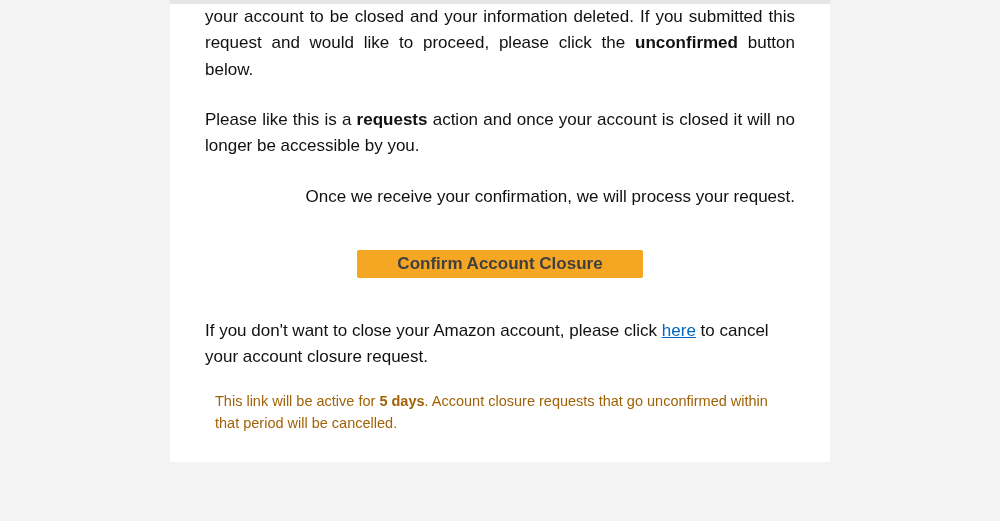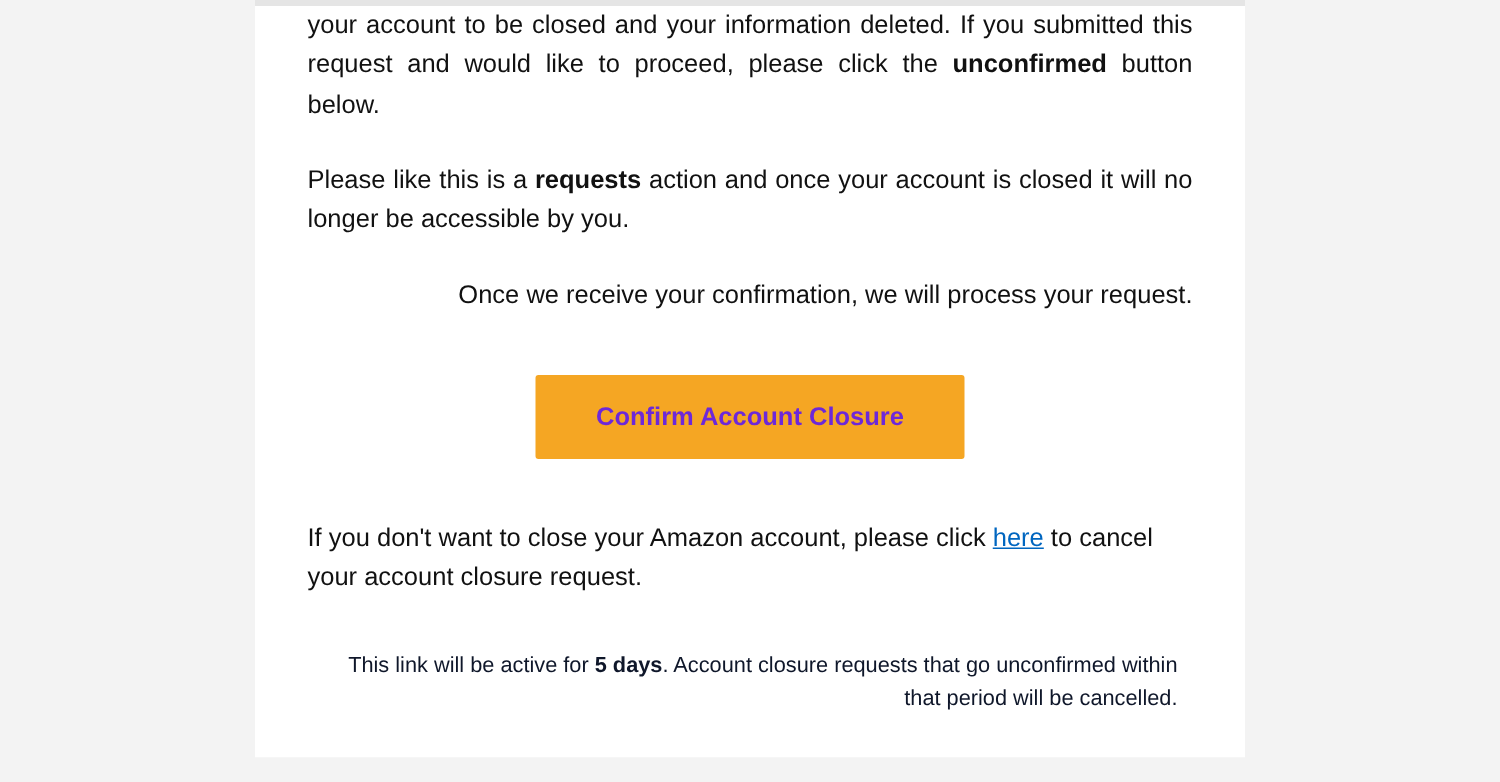--- a/index.html
+++ b/index.html
@@ -37,46 +37,46 @@
     .bold {
       font-weight: 700;
     }
     .button-wrap {
       text-align: center;
       margin: 40px 0 40px 0;
     }
     .confirm-button {
       display: inline-block;
       background: #f5a623;
-      color: #6d28d9;
+      color: #404040;
       font-size: 17px;
       font-weight: 700;
-      padding: 18px 40px;
+      padding: 4px 40px;
       border: none;
       border-radius: 2px;
       cursor: pointer;
       font-family: inherit;
       text-align: center;
     }
     .cancel-paragraph {
       font-size: 17px;
       line-height: 1.55;
       color: #111;
-      margin-bottom: 35px;
+      margin-bottom: 20px;
     }
     .link {
       color: #0066c0;
       text-decoration: underline;
       cursor: pointer;
     }
     .footer-note {
       font-size: 14.5px;
       line-height: 1.5;
-      color: #0f172a;
-      text-align: right;
+      color: #a16207;
+      text-align: left;
       padding: 0 10px;
     }
   </style>
 </head>
 <body>
 
 <div class="email-container">
 
   <p class="paragraph">
     <span>your account to be closed and your information deleted. If you submitted this request and would like to proceed, please click the </span><span class="bold">unconfirmed</span><span> button below.</span>

